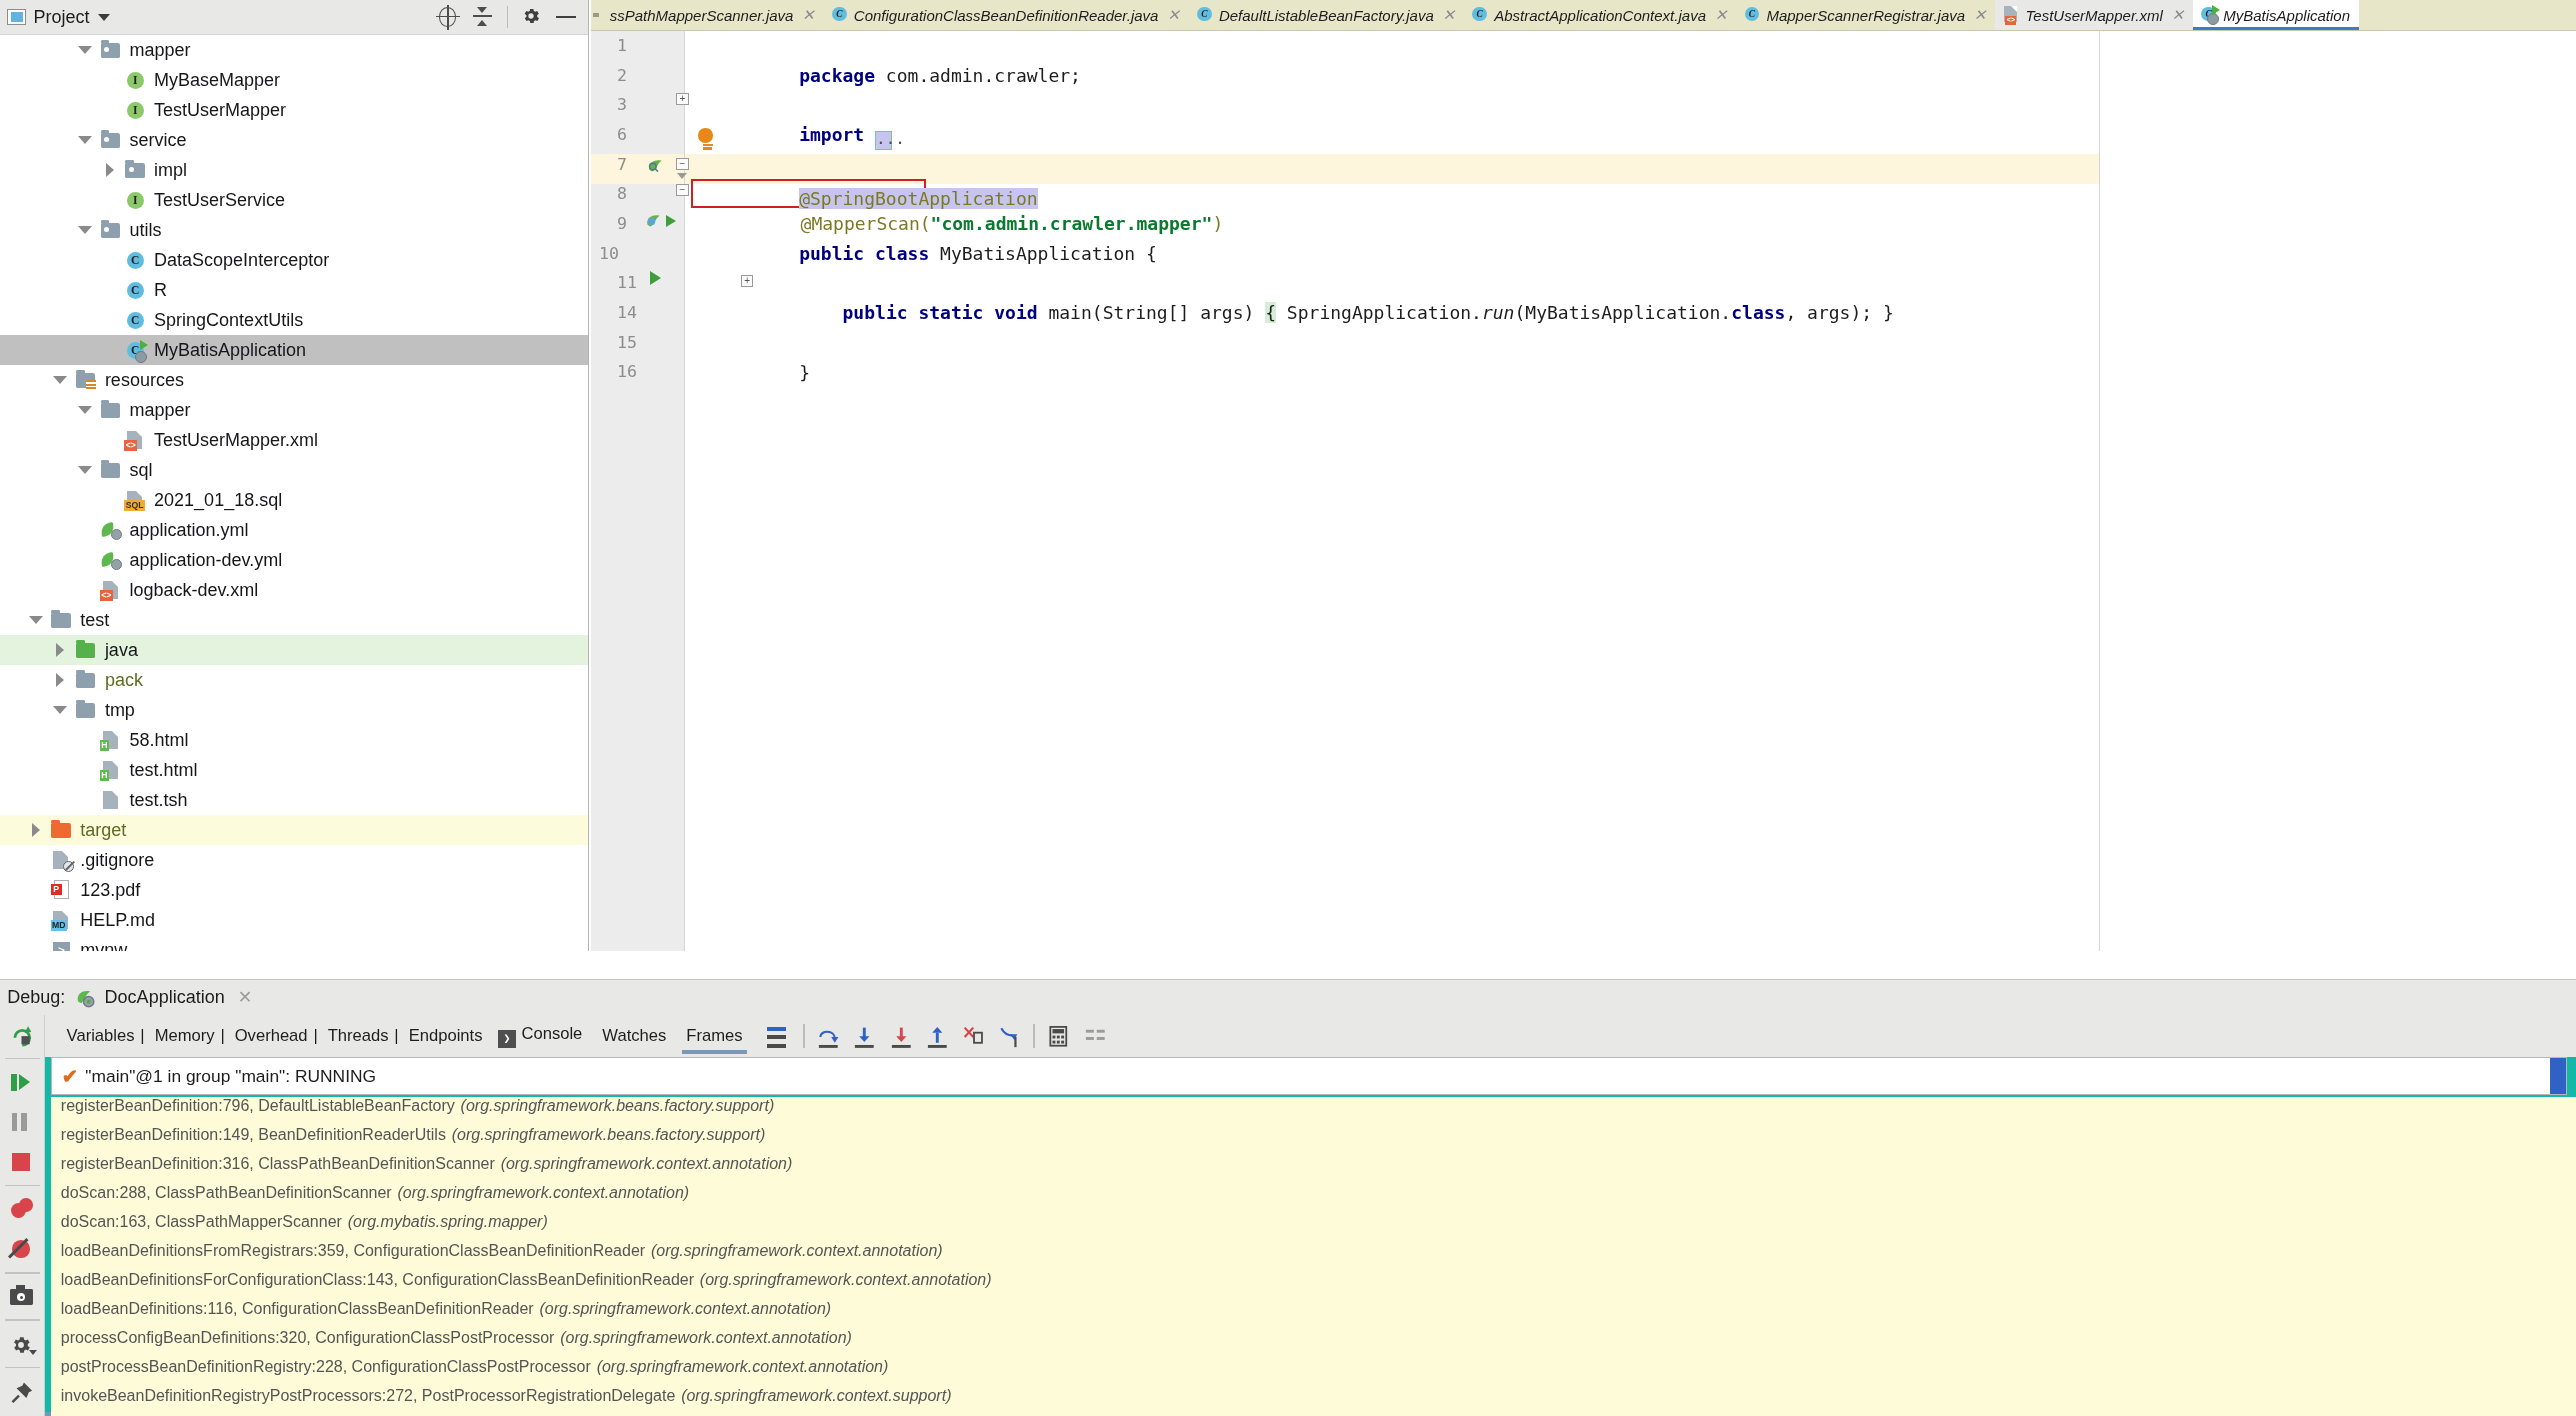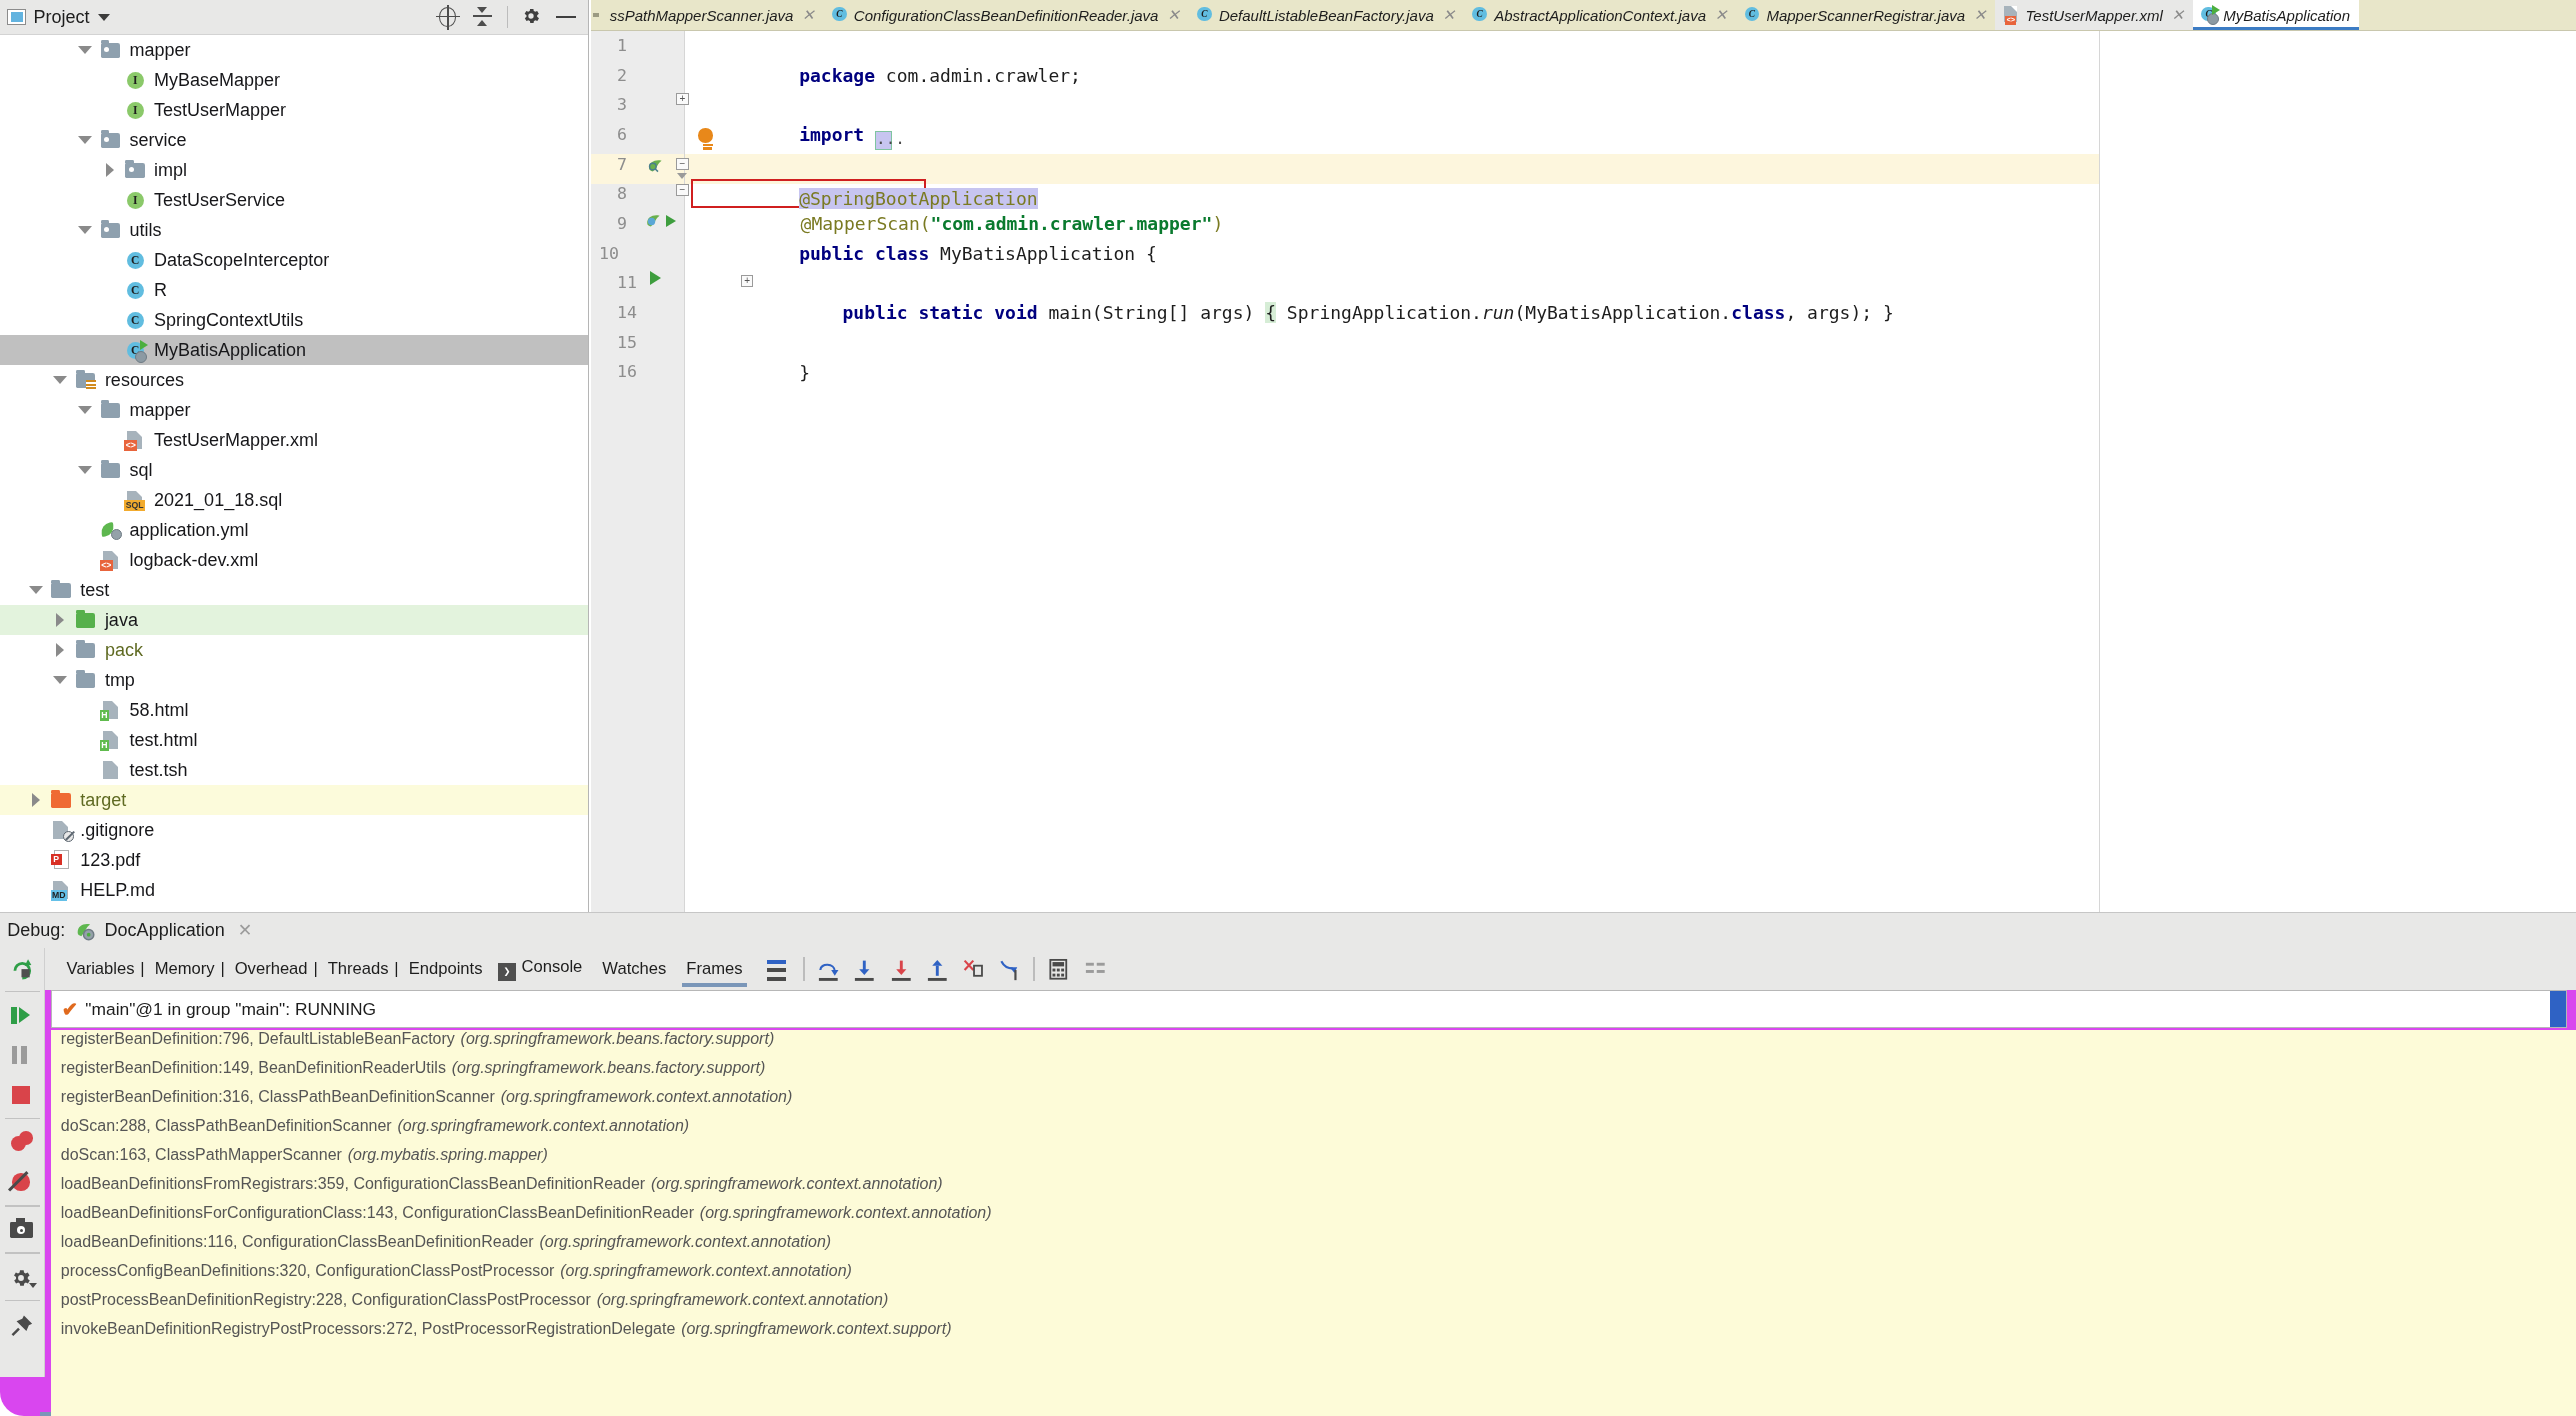--- a/index.html
+++ b/index.html
@@ -206,21 +206,21 @@
   #redbox {
     position: absolute; border: 2.2px solid #d01f1f; background: transparent; pointer-events:none;
   }
   .fold-minus, .fold-plus {
     position:absolute; width:12.3px; height:12.3px; border:1.1px solid #9a9a9a; background:#fafafa;
     font-size:10px; line-height:10px; text-align:center; color:#555; font-family:"Liberation Sans",sans-serif;
   }
   .fold-v { position:absolute; width:0;height:0; border-left:5.8px solid transparent; border-right:5.8px solid transparent; border-top:6.5px solid #9a9a9a; }
 
   
-  #debug { position: absolute; left: 0; right: 0; bottom: 0; height: 504px; background:#d946ef;border-radius:24px; }
+  #debug { position: absolute; left: 0; right: 0; bottom: 0; height: 437px; background:#14b8a6;border-radius:24px; }
   #debug-titlebar {
     height: 36px; display:flex; align-items:center; gap: 8.7px; padding-left: 7.2px;
     border-top: 0.7px solid #c6c6c6; background:#e8e8e7;
   }
   #debug-label { font-size: 18px; color:#1d1d1d; }
   .dbg-run-ico { width:22px; height:22px; position:relative; }
   #debug-tabname { font-size:18px; color:#1d1d1d; }
   #debug-tab-close { color:#9b9b9b; font-size: 17.4px; margin-left: 4.3px; }
   #debug-tab-underline { position:absolute; left:40px; bottom:0; width:108px; height:4.3px; background:#7a96b8; }
   #dbg-left-col { width:45px; height:429px; background:#e8e8e7; position:absolute; left:0; top:36px; border-right:0.7px solid #cfcfcf; }
@@ -489,20 +489,31 @@
         <div class="trow">
           <span class="tw"></span>
           <span class="tw"></span>
           <span class="tw"></span>
           <span class="tw"></span>
           <span class="ticon">
             <span class="leaf"></span>
             <span class="leaf-cog"></span>
           </span>
           <span class="tlabel">application.yml</span>
+        </div>
+        <div class="trow">
+          <span class="tw"></span>
+          <span class="tw"></span>
+          <span class="tw"></span>
+          <span class="tw"></span>
+          <span class="ticon">
+            <span class="leaf"></span>
+            <span class="leaf-cog"></span>
+          </span>
+          <span class="tlabel">application-dev.yml</span>
         </div>
         <div class="trow">
           <span class="tw"></span>
           <span class="tw"></span>
           <span class="tw"></span>
           <span class="tw"></span>
           <span class="ticon">
             <span class="pg"></span>
             <span class="tag xml">&lt;&gt;</span>
           </span>

